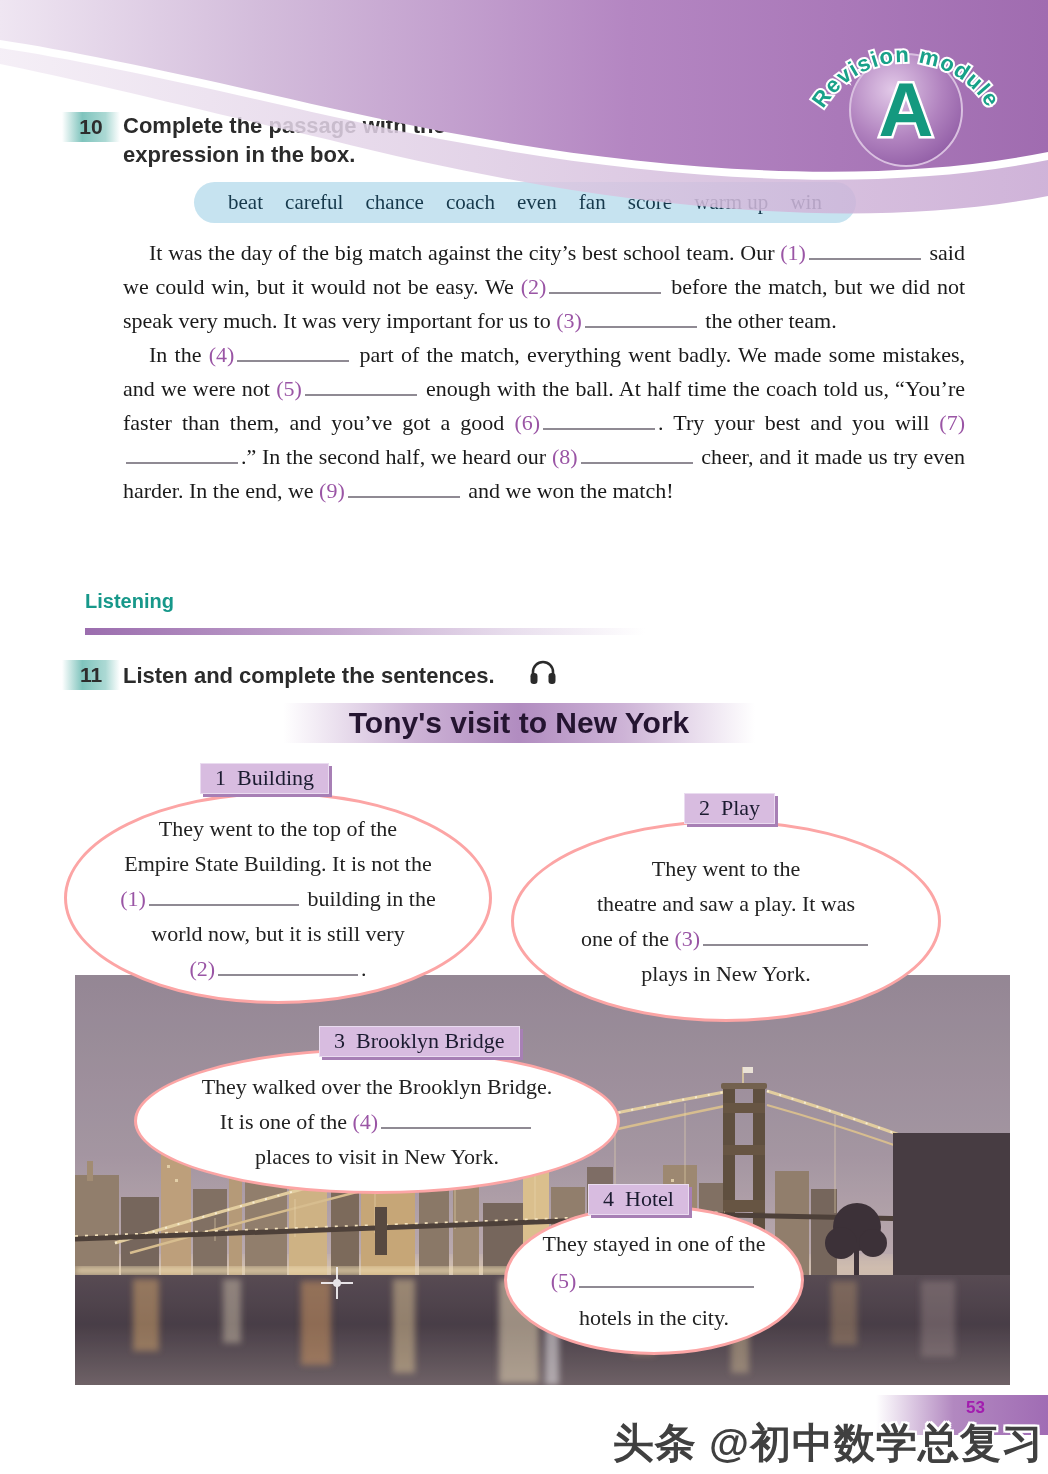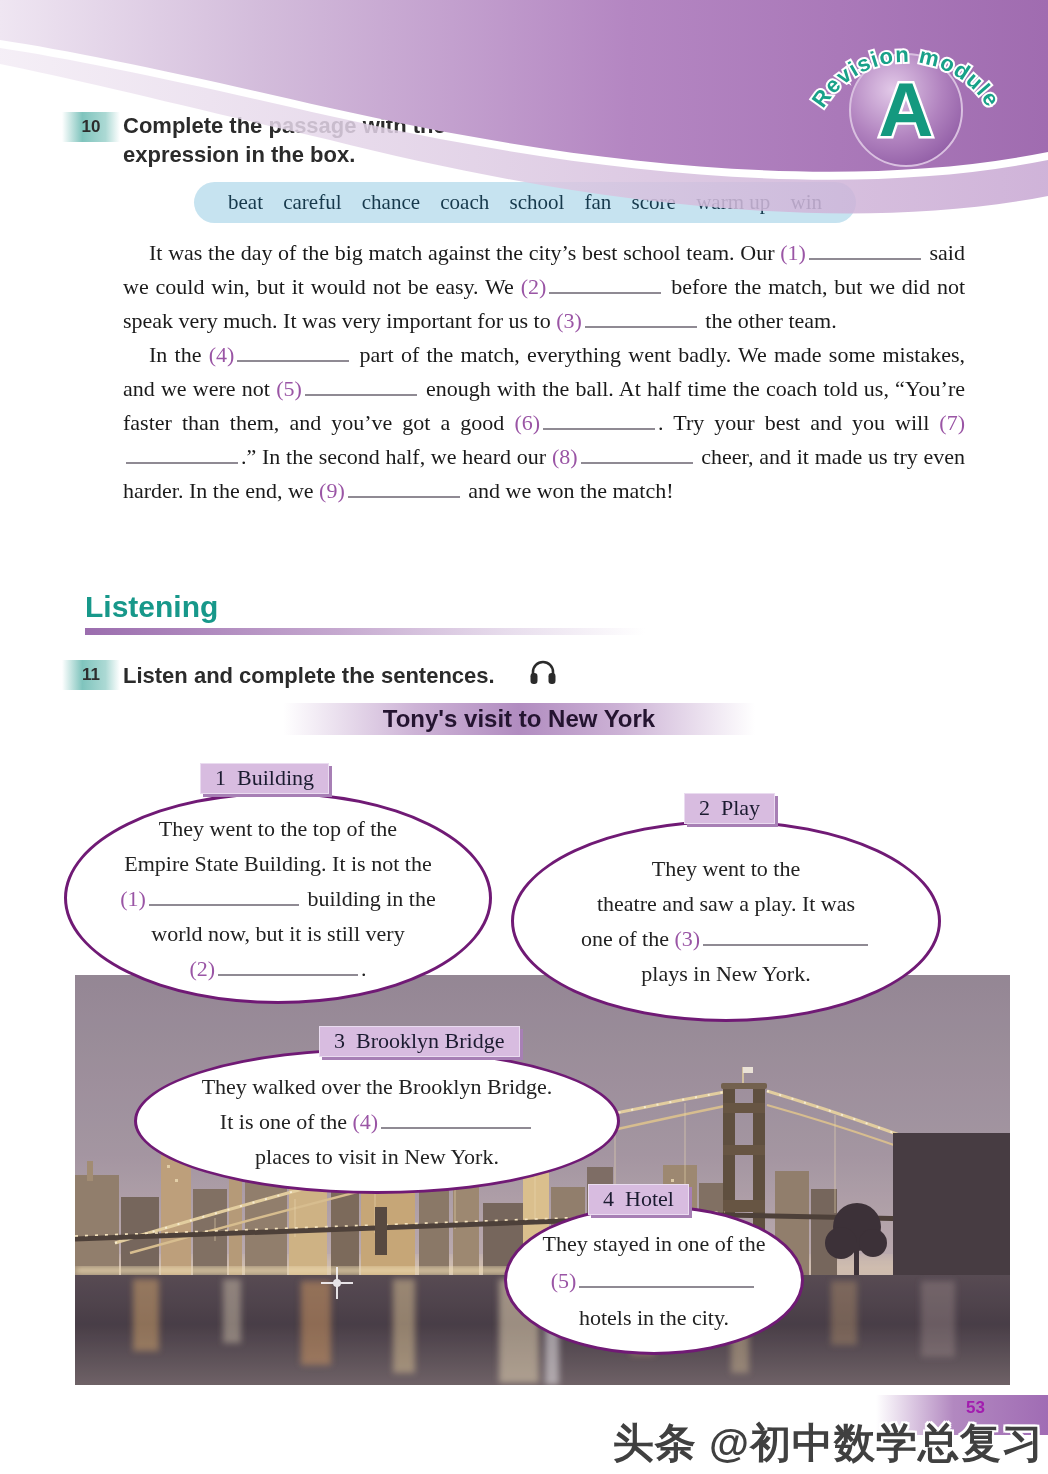--- a/index.html
+++ b/index.html
@@ -8,21 +8,21 @@
   .abs{position:absolute;}
 
   
   .top-wave{left:0;top:0;width:1048px;height:250px;z-index:1;}
 
   
   .module-badge{left:788px;top:0px;width:260px;height:215px;z-index:3;}
 
   
   .ex-badge{width:58px;height:30px;display:flex;align-items:center;justify-content:center;
-    font-family:"Liberation Sans",sans-serif;font-weight:bold;font-size:17px;color:#2d2d2d;
+    font-family:"Liberation Sans",sans-serif;font-weight:bold;font-size:21px;color:#2d2d2d;
     background:linear-gradient(90deg,rgba(255,255,255,.1),#7fc4bd 35%,#acd9d4 75%,rgba(255,255,255,.1));}
   .ex10-badge{left:62px;top:112px;}
   .ex11-badge{left:62px;top:660px;}
 
   .instruction{font-family:"Liberation Sans",sans-serif;font-weight:bold;font-size:22px;
     line-height:29px;color:#2b2b2b;}
   .ex10-instruction{left:123px;top:111px;width:700px;}
   .ex11-instruction{left:123px;top:661px;width:560px;}
 
   
@@ -31,34 +31,34 @@
     font-size:21px;color:#16394c;}
 
   
   .passage{left:123px;top:236px;width:842px;font-size:22px;line-height:34px;text-align:justify;}
   .passage p{margin:0;text-indent:26px;}
   .blank-num{color:#9a55a5;}
   .blank-line{display:inline-block;border-bottom:2px solid #8f8a93;height:15px;margin:0 3px;}
 
   
   .section-title{left:85px;top:590px;font-family:"Liberation Sans",sans-serif;font-weight:bold;
-    font-size:30px;color:#17988a;z-index:2;}
+    font-size:20px;color:#17988a;z-index:2;}
   .section-underline{left:85px;top:628px;width:560px;height:7px;
     background:linear-gradient(90deg,#9b6dae,#c5a8cf 45%,#e7dcEC 75%,rgba(255,255,255,0));}
   .headphones-icon{left:528px;top:656px;width:30px;height:32px;}
 
-  .banner{left:283px;top:703px;width:472px;height:32px;display:flex;align-items:center;justify-content:center;
-    font-family:"Liberation Sans",sans-serif;font-weight:bold;font-size:24px;color:#241430;
+  .banner{left:283px;top:703px;width:472px;height:40px;display:flex;align-items:center;justify-content:center;
+    font-family:"Liberation Sans",sans-serif;font-weight:bold;font-size:30px;color:#241430;
     background:linear-gradient(90deg,rgba(240,233,243,0),#cdb3d6 28%,#b априori,#b18cc0 50%,#cdb3d6 72%,rgba(240,233,243,0));}
 
   
   .photo{left:75px;top:975px;width:935px;height:410px;z-index:1;}
 
   
-  .bubble{background:#ffffff;border:3px solid #701a75;border-radius:50%;z-index:2;
+  .bubble{background:#ffffff;border:3px solid #fca5a5;border-radius:50%;z-index:2;
     display:flex;align-items:center;justify-content:center;text-align:center;box-sizing:border-box;}
   .bubble-text{font-size:22px;line-height:35px;color:#222;}
   .b1{left:64px;top:792px;width:428px;height:212px;padding:0 18px;}
   .b2{left:511px;top:820px;width:430px;height:202px;padding:0 28px;}
   .b3{left:134px;top:1048px;width:486px;height:146px;padding:0 14px;justify-content:center;}
   .b4{left:504px;top:1205px;width:300px;height:150px;padding:0 10px;}
   .b4 .bubble-text{line-height:37px;}
 
   .bubble-label{position:absolute;z-index:4;background:#d8bce0;border:1px solid #eadcf0;
     box-shadow:3px 3px 0 #a77fb5;padding:1px 14px 2px 14px;
@@ -117,21 +117,21 @@
   </svg>
 
   <div class="abs ex-badge ex10-badge">10</div>
   <div class="abs instruction ex10-instruction">Complete the passage with the correct form of the words and expression in the box.</div>
 
   <div class="abs word-box">
     <span>beat</span>
     <span>careful</span>
     <span>chance</span>
     <span>coach</span>
-    <span>school</span>
+    <span>even</span>
     <span>fan</span>
     <span>score</span>
     <span>warm up</span>
     <span>win</span>
   </div>
 
   <div class="abs passage">
     <p><span>It was the day of the big match against the city’s best school team. Our </span><span class="blank-num">(1)</span><span class="blank-line" style="width: 112px;"></span><span> said we could win, but it would not be easy. We </span><span class="blank-num">(2)</span><span class="blank-line" style="width: 112px;"></span><span> before the match, but we did not speak very much. It was very important for us to </span><span class="blank-num">(3)</span><span class="blank-line" style="width: 112px;"></span><span> the other team.</span></p>
     <p><span>In the </span><span class="blank-num">(4)</span><span class="blank-line" style="width: 112px;"></span><span> part of the match, everything went badly. We made some mistakes, and we were not </span><span class="blank-num">(5)</span><span class="blank-line" style="width: 112px;"></span><span> enough with the ball. At half time the coach told us, “You’re faster than them, and you’ve got a good </span><span class="blank-num">(6)</span><span class="blank-line" style="width: 112px;"></span><span>. Try your best and you will </span><span class="blank-num">(7)</span><span class="blank-line" style="width: 112px;"></span><span>.” In the second half, we heard our </span><span class="blank-num">(8)</span><span class="blank-line" style="width: 112px;"></span><span> cheer, and it made us try even harder. In the end, we </span><span class="blank-num">(9)</span><span class="blank-line" style="width: 112px;"></span><span> and we won the match!</span></p>
   </div>

